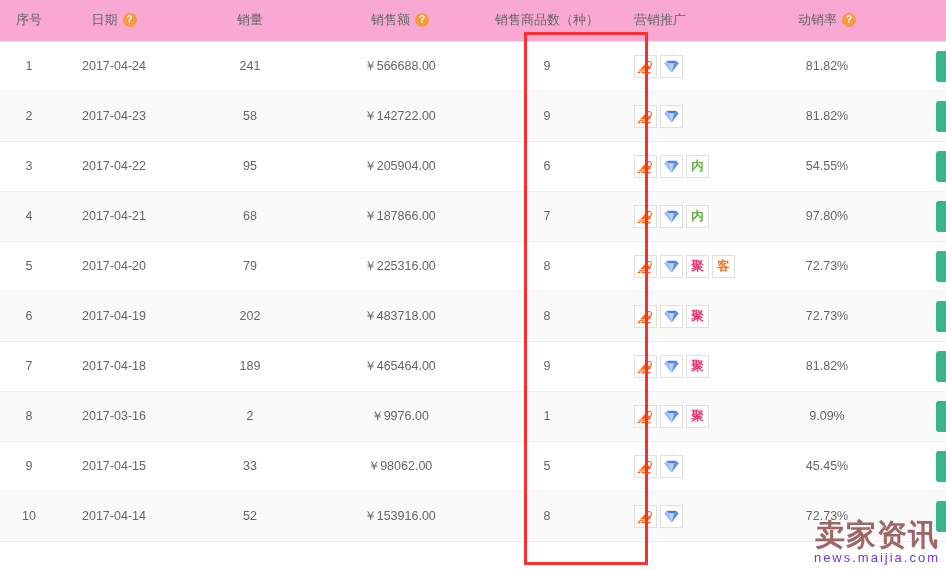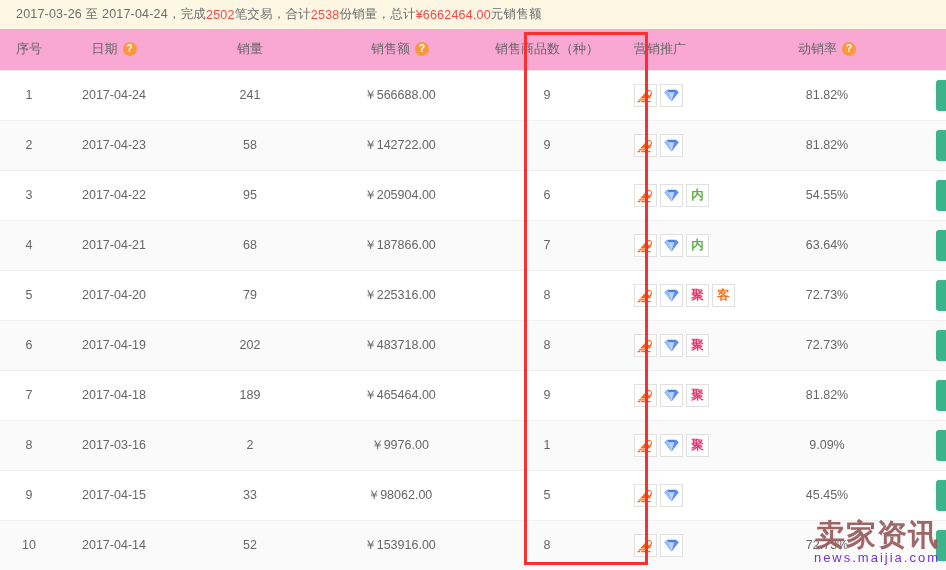--- a/index.html
+++ b/index.html
@@ -159,29 +159,20 @@
     letter-spacing: 2px;
     line-height: 16px;
     opacity: .95;
   }
 </style>
 </head>
 <body>
 
 <div id="app">
 
-  <div class="summary-bar">
-    <span>2017-03-26 至 2017-04-24，完成</span>
-      <span class="hl">2502</span>
-      <span>笔交易，合计</span>
-      <span class="hl">2538</span>
-      <span>份销量，总计</span>
-      <span class="hl">¥6662464.00</span>
-      <span>元销售额</span>
-  </div>
 
   <table class="data-table">
     <colgroup>
       <col class="col-idx">
         <col class="col-date">
         <col class="col-qty">
         <col class="col-amt">
       <col class="col-skus">
         <col class="col-promo">
         <col class="col-rate">
@@ -349,21 +340,21 @@
                   <path d="M1.5 4.3 L4.2 1.8 L12.8 1.8 L15.5 4.3 L8.5 13.2 Z" fill="#4a7fe0"></path>
                   <path d="M1.5 4.3 L15.5 4.3 L8.5 13.2 Z" fill="#74a3f2"></path>
                   <path d="M4.2 1.8 L5.8 4.3 L8.5 13.2 L1.5 4.3 Z" fill="#9cc0ff"></path>
                   <path d="M12.8 1.8 L11.2 4.3 L8.5 13.2 L15.5 4.3 Z" fill="#5f8fe8"></path>
                   <path d="M5.8 4.3 L11.2 4.3 L8.5 13.2 Z" fill="#bcd6ff"></path>
                 </svg>
               </span>
               <span class="chip nei">内</span>
             </div>
           </td>
-          <td>63.64%</td>
+          <td>97.80%</td>
           <td><button class="detail-btn">查看详情</button></td>
         </tr>
         <tr class="row-odd">
           <td>5</td>
           <td>2017-04-20</td>
           <td>79</td>
           <td>￥225316.00</td>
           <td>8</td>
           <td class="promo-cell">
             <div class="promo-list">

